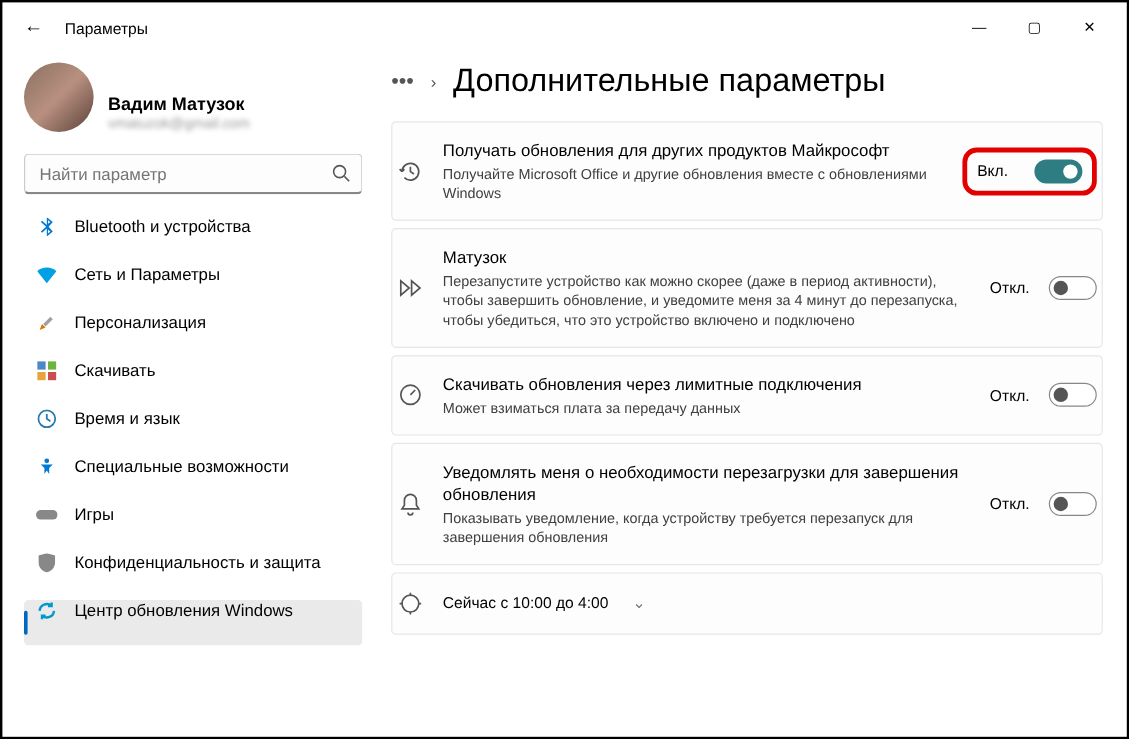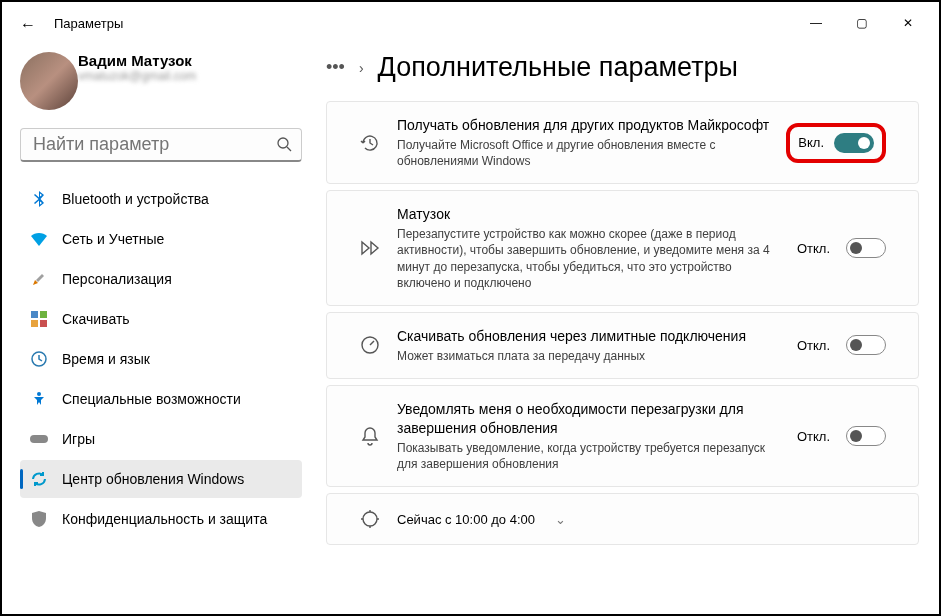--- a/index.html
+++ b/index.html
@@ -4,50 +4,50 @@
 <style>
 *{box-sizing:border-box;margin:0;padding:0;font-family:"Segoe UI",Arial,sans-serif}
 body{background:#fff;width:941px;height:616px;border:2px solid #000;overflow:hidden;position:relative}
 .titlebar{height:42px;display:flex;align-items:center;padding:0 8px}
 .back-btn{width:36px;height:36px;display:flex;align-items:center;justify-content:center;font-size:16px;cursor:pointer}
 .win-title{font-size:13px;margin-left:8px}
 .win-controls{margin-left:auto;display:flex}
 .win-controls span{width:46px;height:32px;display:flex;align-items:center;justify-content:center;cursor:pointer;font-size:12px}
 .layout{display:flex;height:574px}
 .sidebar{width:310px;padding:8px 10px 10px 18px;display:flex;flex-direction:column}
-.user-row{display:flex;align-items:flex-start;margin-bottom:18px}
+.user-row{display:flex;align-items:flex-end;gap:12px;margin-bottom:18px}
 .avatar{width:58px;height:58px;border-radius:50%;background:linear-gradient(135deg,#8a7060 0%,#b89080 50%,#5a4038 100%);flex-shrink:0}
 .user-name{font-size:15px;font-weight:600}
 .user-email{font-size:12px;color:#999;filter:blur(2px)}
 .search-wrap{position:relative;margin-bottom:18px}
-.search-input{width:100%;height:34px;border:1px solid #ccc;border-bottom:2px solid #888;border-radius:4px;padding:0 36px 0 12px;font-size:18px;background:#fdfdfd}
+.search-input{width:100%;height:34px;border:1px solid #ccc;border-bottom:2px solid #888;border-radius:4px;padding:0 36px 0 12px;font-size:14px;background:#fdfdfd}
 .search-icon{position:absolute;right:10px;top:8px;color:#555}
 .nav{display:flex;flex-direction:column;gap:2px;overflow:hidden}
-.nav-item{display:flex;align-items:center;gap:14px;height:38px;padding:0 10px;border-radius:4px;font-size:14px;cursor:pointer;position:relative}
+.nav-item{display:flex;gap:14px;height:38px;padding:0 10px;border-radius:4px;font-size:14px;cursor:pointer;position:relative}
 .nav-item .ico{width:18px;height:18px;flex-shrink:0;display:flex;align-items:center;justify-content:center}
 .nav-item.active{background:#eaeaea}
 .nav-item.active::before{content:"";position:absolute;left:0;top:9px;bottom:9px;width:3px;background:#0067c0;border-radius:2px}
 .main{flex:1;padding:8px 20px 10px 14px;overflow:hidden}
 .header-row{display:flex;align-items:center;gap:14px;margin-bottom:18px}
 .dots{font-size:18px;color:#555;cursor:pointer}
 .chev{font-size:14px;color:#555}
 .page-title{font-size:27px;font-weight:400}
-.card{border:1px solid #e6e6e6;border-radius:4px;background:#fdfdfd;margin-bottom:6px;display:flex;align-items:center;padding:14px 32px;gap:16px}
+.card{border:1px solid #e6e6e6;border-radius:4px;background:#fdfdfd;margin-bottom:6px;display:flex;align-items:center;padding:14px 4px;gap:16px}
 .card .ico{width:22px;height:22px;flex-shrink:0;color:#555;display:flex;align-items:center;justify-content:center}
 .card-body{flex:1}
 .card-title{font-size:14px;line-height:1.35}
 .card-sub{font-size:12px;color:#404040;line-height:1.35;margin-top:2px}
 .card-tail{display:flex;align-items:center;gap:10px;font-size:13px}
 .toggle{width:40px;height:20px;border-radius:10px;position:relative;cursor:pointer}
 .toggle.on{background:#2e7d82}
 .toggle.off{background:#fff;border:1px solid #888}
 .toggle .knob{position:absolute;width:12px;height:12px;border-radius:50%;top:4px}
 .toggle.on .knob{right:4px;background:#fff}
 .toggle.off .knob{left:3px;top:3px;background:#555}
-.highlight{border:4px solid #e30000;border-radius:12px;padding:6px 8px;display:flex;align-items:center;gap:10px}
+.highlight{border:4px solid #e30000;border-radius:12px;padding:6px 8px;display:flex;align-items:center;gap:22px}
 .expand-chev{color:#777;font-size:13px;margin-left:4px}
 </style>
 </head>
 <body>
 
 <div class="titlebar">
   <div class="back-btn">←</div>
   <div class="win-title">Параметры</div>
   <div class="win-controls">
     <span>—</span>
@@ -82,21 +82,21 @@
             </svg>
           </span>
         <span>Bluetooth и устройства</span>
       </div>
       <div class="nav-item">
         <span class="ico">
             <svg width="16" height="14" viewBox="0 0 16 14" fill="#00a0e4">
               <path d="M8 14L0 4C4 0 12 0 16 4L8 14z"></path>
             </svg>
           </span>
-        <span>Сеть и Учетные</span>
+        <span>Сеть и Параметры</span>
       </div>
       <div class="nav-item">
         <span class="ico">
             <svg width="16" height="16" viewBox="0 0 16 16">
               <path fill="#d97700" d="M2 14l2-5 3 3-5 2z"></path>
               <path fill="#a0a0a0" d="M5 9l6-6 2 2-6 6z"></path>
             </svg>
           </span>
         <span>Персонализация</span>
       </div>
@@ -130,36 +130,36 @@
         <span>Специальные возможности</span>
       </div>
       <div class="nav-item">
         <span class="ico">
             <svg width="18" height="12" viewBox="0 0 18 12" fill="#888">
               <rect x="0" y="2" width="18" height="8" rx="4"></rect>
             </svg>
           </span>
         <span>Игры</span>
       </div>
+      <div class="nav-item">
+        <span class="ico">
+            <svg width="14" height="16" viewBox="0 0 14 16" fill="#888">
+              <path d="M7 0l7 2v5c0 5-3 8-7 9-4-1-7-4-7-9V2z"></path>
+            </svg>
+          </span>
+        <span>Конфиденциальность и защита</span>
+      </div>
       <div class="nav-item active">
         <span class="ico">
             <svg width="16" height="16" viewBox="0 0 16 16" fill="none" stroke="#0099cc" stroke-width="2">
               <path d="M2 8a6 6 0 0 1 10-4M14 8a6 6 0 0 1-10 4"></path>
               <path d="M12 1v3h-3M4 15v-3h3"></path>
             </svg>
           </span>
         <span>Центр обновления Windows</span>
-      </div>
-      <div class="nav-item">
-        <span class="ico">
-            <svg width="14" height="16" viewBox="0 0 14 16" fill="#888">
-              <path d="M7 0l7 2v5c0 5-3 8-7 9-4-1-7-4-7-9V2z"></path>
-            </svg>
-          </span>
-        <span>Конфиденциальность и защита</span>
       </div>
     </div>
   </div>
 
   <div class="main">
     <div class="header-row">
       <span class="dots">•••</span>
       <span class="chev">›</span>
       <h1 class="page-title">Дополнительные параметры</h1>
     </div>

